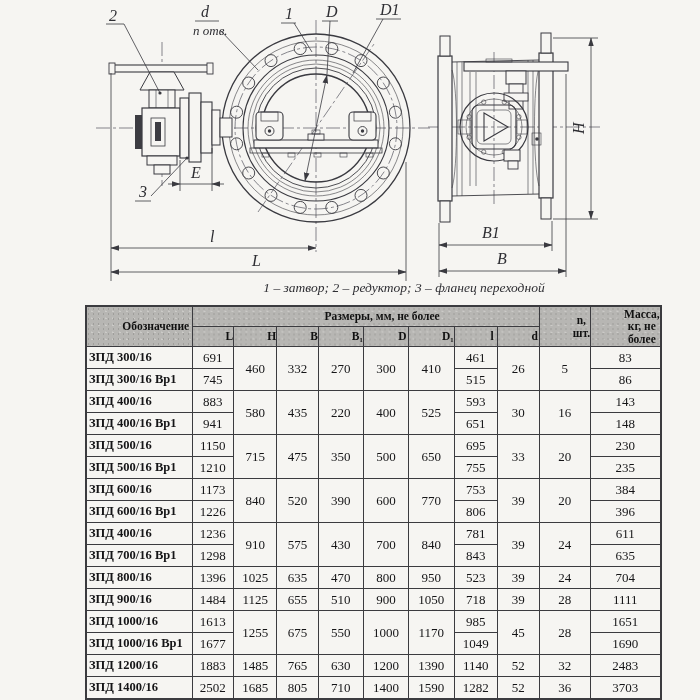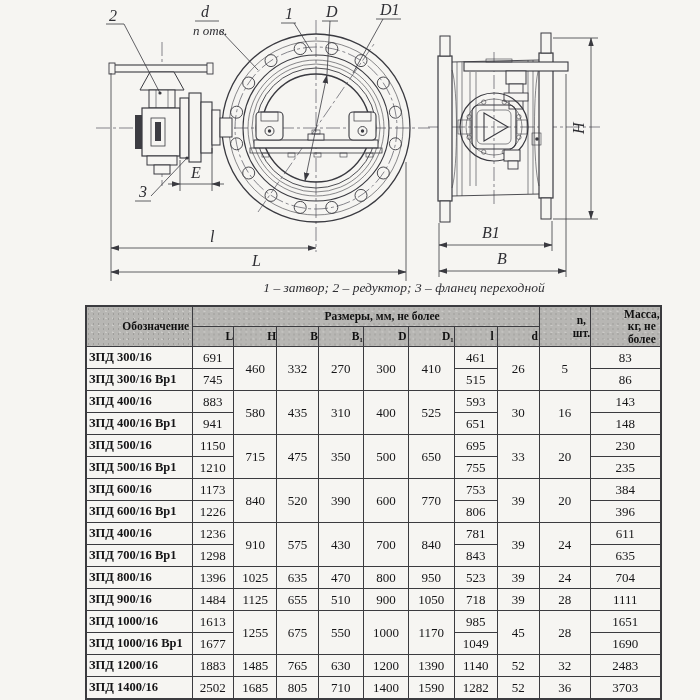--- a/index.html
+++ b/index.html
@@ -313,21 +313,21 @@
             <td class="desig">ЗПД 300/16 Вр1</td>
             <td>745</td>
             <td>515</td>
             <td>86</td>
           </tr>
           <tr>
             <td class="desig">ЗПД 400/16</td>
             <td>883</td>
             <td rowspan="2">580</td>
             <td rowspan="2">435</td>
-            <td rowspan="2">310</td>
+            <td rowspan="2">220</td>
             <td rowspan="2">400</td>
             <td rowspan="2">525</td>
             <td>593</td>
             <td rowspan="2">30</td>
             <td rowspan="2">16</td>
             <td>143</td>
           </tr>
           <tr>
             <td class="desig">ЗПД 400/16 Вр1</td>
             <td>941</td>

